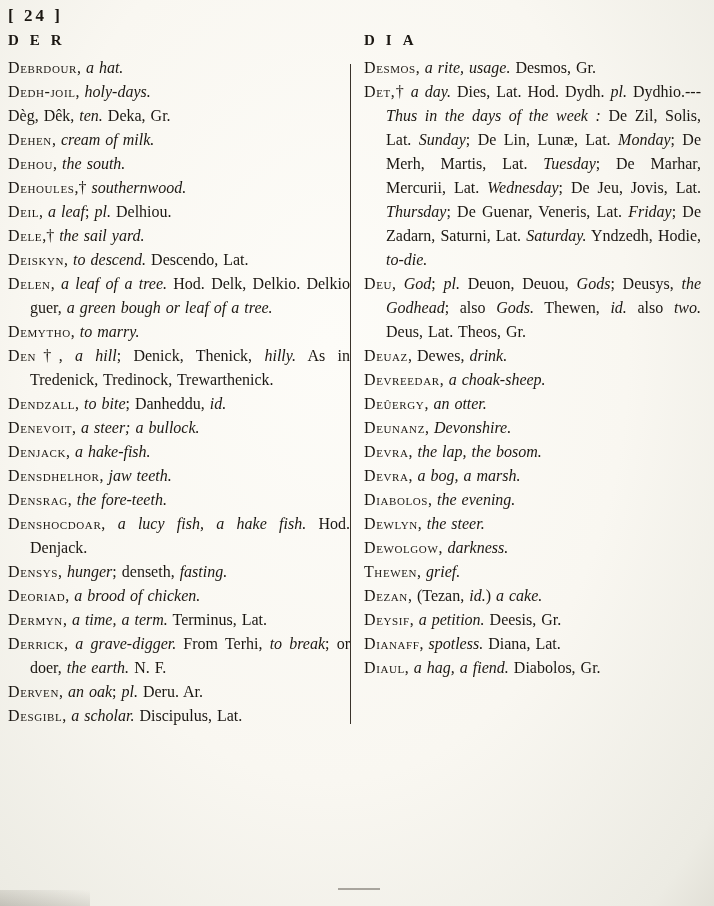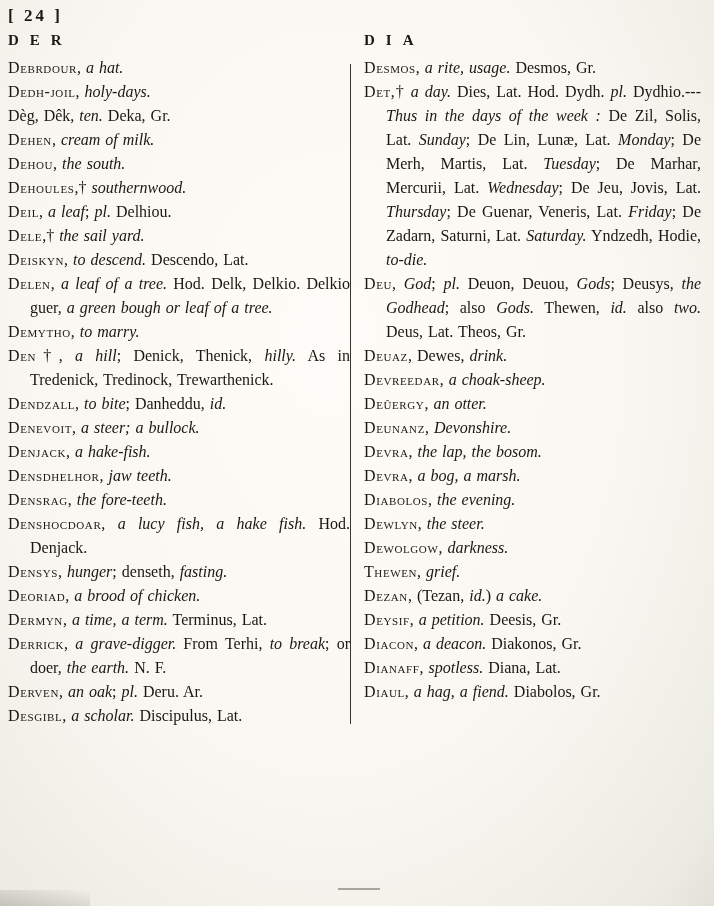--- a/index.html
+++ b/index.html
@@ -117,21 +117,20 @@
           <p class="entry"><span class="hw">Deûergy</span><span class="rm">, </span><span class="it">an otter.</span></p>
           <p class="entry"><span class="hw">Deunanz</span><span class="rm">, </span><span class="it">Devonshire.</span></p>
           <p class="entry"><span class="hw">Devra</span><span class="rm">, </span><span class="it">the lap, the bosom.</span></p>
           <p class="entry"><span class="hw">Devra</span><span class="rm">, </span><span class="it">a bog, a marsh.</span></p>
           <p class="entry"><span class="hw">Diabolos</span><span class="rm">, </span><span class="it">the evening.</span></p>
           <p class="entry"><span class="hw">Dewlyn</span><span class="rm">, </span><span class="it">the steer.</span></p>
           <p class="entry"><span class="hw">Dewolgow</span><span class="rm">, </span><span class="it">darkness.</span></p>
           <p class="entry"><span class="hw">Thewen</span><span class="rm">, </span><span class="it">grief.</span></p>
           <p class="entry"><span class="hw">Dezan</span><span class="rm">, (Tezan, </span><span class="it">id.</span><span class="rm">) </span><span class="it">a cake.</span></p>
           <p class="entry"><span class="hw">Deysif</span><span class="rm">, </span><span class="it">a petition.</span><span class="rm">  Deesis, Gr.</span></p>
-          <p class="entry"><span class="hw">Diacon</span><span class="rm">, </span><span class="it">a deacon.</span><span class="rm">  Diakonos, Gr.</span></p>
           <p class="entry"><span class="hw">Dianaff</span><span class="rm">, </span><span class="it">spotless.</span><span class="rm">  Diana, Lat.</span></p>
           <p class="entry"><span class="hw">Diaul</span><span class="rm">, </span><span class="it">a hag, a fiend.</span><span class="rm">  Diabolos, Gr.</span></p>
         </div>
     </div>
 
   </div>
 
   <div class="artifact-line"></div>
   <div class="corner-smudge"></div>
 

